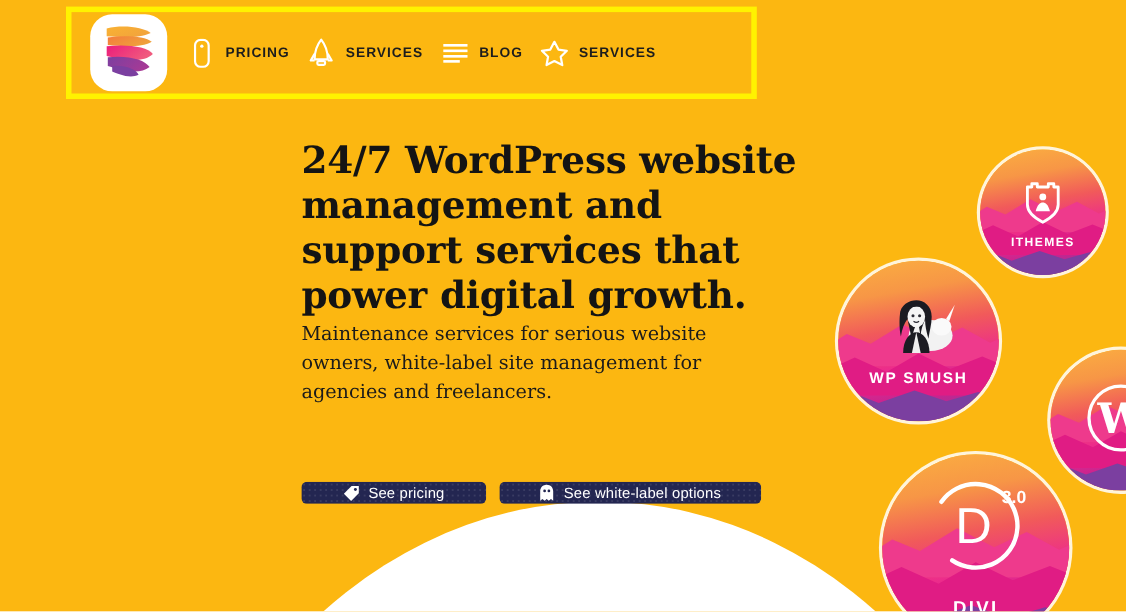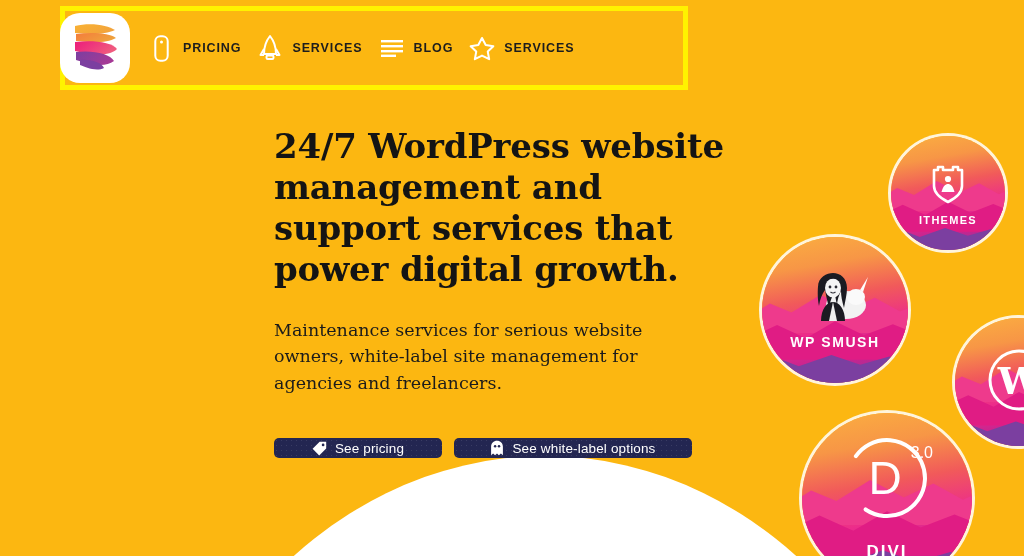--- a/index.html
+++ b/index.html
@@ -95,20 +95,21 @@
     border:5px solid #FFF200;
     z-index:6;
     pointer-events:none;
   }
   #navbar {
     position:absolute;
     left:60px; top:6px;
     width:628px; height:84px;
     display:flex; align-items:center;
     z-index:7;
+    padding-left:22px;
   }
   #logo {
     width:70px; height:70px;
     border-radius:20px;
     background:#ffffff;
     position:relative;
     overflow:hidden;
     flex:0 0 auto;
     margin-right:18px;
   }
@@ -143,21 +144,20 @@
   }
   #headline {
     font-family:"DejaVu Serif", serif;
     font-size:34px;
     font-weight:700;
     line-height:1.21;
     color:#141414;
     letter-spacing:-0.2px;
   }
   #subhead {
-    margin-top:26px;
     font-family:"DejaVu Serif", serif;
     font-size:17.5px;
     font-weight:400;
     line-height:1.53;
     color:#1b1b1b;
     width:392px;
   }
 
   
   #cta-row {
@@ -262,21 +262,21 @@
     <div class="bg"></div>
     <div class="mtn1"></div>
     <div class="mtn2"></div>
     <div class="mtn3"></div>
     <div class="inner">
       <span style="position:relative;">
         <svg width="84" height="84" viewBox="0 0 84 84">
           <path d="M42 4 a38 38 0 1 1 -0.1 0" fill="none" stroke="#fff" stroke-width="4" stroke-linecap="round" stroke-dasharray="178 60" transform="rotate(-55 42 42)"></path>
           <text x="40" y="58" text-anchor="middle" fill="#fff" font-family="Liberation Sans, sans-serif" font-size="46" font-weight="400">D</text>
         </svg>
-        <span style="position:absolute; right:-4px; top:8px; font-size:16px; font-weight:400; color:#fff;">3.0</span>
+        <span style="position:absolute; right:-4px; top:8px; font-size:16px; font-weight:700; color:#fff;">3.0</span>
       </span>
       <span class="blabel">DIVI</span>
     </div>
   </div>
 
   <div class="bottom-curve"></div>
 
   <div id="nav-highlight"></div>
 
   <div id="navbar">

